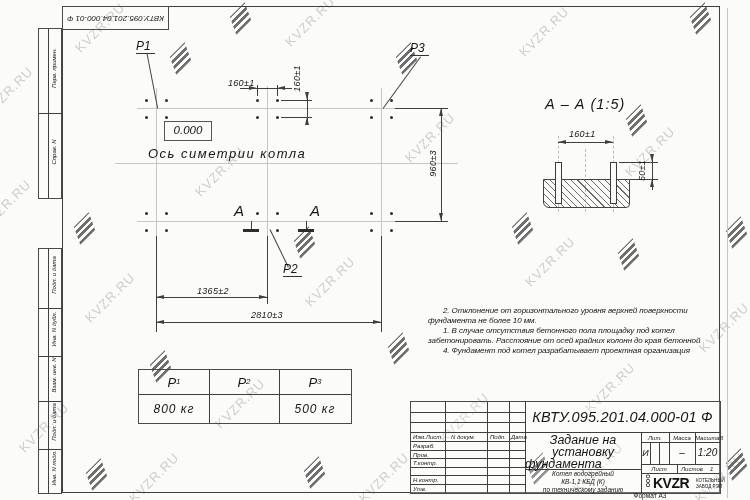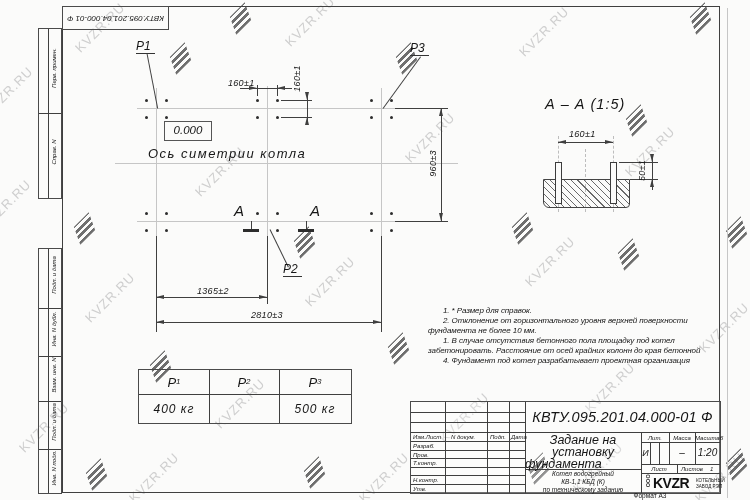--- a/index.html
+++ b/index.html
@@ -175,21 +175,20 @@
 <div class="lbl dim" style="left:569px;top:130px">160±1</div>
 
 <div class="hl" style="left:619px;top:162px;width:39px"></div>
 <div class="hl" style="left:630px;top:179px;width:28px"></div>
 <div class="vl" style="left:652px;top:154px;height:36px"></div>
 <div class="arrD" style="left:650px;top:154px"></div>
 <div class="arrU" style="left:650px;top:179px"></div>
 <div class="lbl dim rot" style="left:627px;top:166px;width:30px">50±1</div>
 
 <div class="abs" style="left:428px;top:306px;width:294px">
-  <div class="nt ind">1. * Размер для справок.</div>
   <div class="nt ind">2. Отклонение от горизонтального уровня верхней поверхности</div>
   <div class="nt">фундамента не более 10 мм.</div>
   <div class="nt ind">1. В случае отсутствия бетонного пола площадку под котел</div>
   <div class="nt">забетонировать. Расстояние от осей крайних колонн до края бетонной</div>
   <div class="nt ind">4. Фундамент под котел разрабатывает проектная организация</div>
 </div>
 
 <div class="abs boxed" style="left:138px;top:369px;width:212px;height:53px">
   <div class="vl" style="left:70px;top:0;height:53px"></div>
   <div class="vl" style="left:140px;top:0;height:53px"></div>
@@ -199,21 +198,21 @@
       <sub style="font-size:8px">1</sub>
     </div>
   <div class="lbl cellflex" style="left:70px;top:0;width:70px;height:24px;display:flex;font-size:13px">
       <span>P</span>
       <sub style="font-size:8px">2</sub>
     </div>
   <div class="lbl cellflex" style="left:140px;top:0;width:72px;height:24px;display:flex;font-size:13px">
       <span>P</span>
       <sub style="font-size:8px">3</sub>
     </div>
-  <div class="lbl cellflex" style="left:0;top:24px;width:70px;height:29px;display:flex;font-size:12px;letter-spacing:1px">400 кг</div>
+  <div class="lbl cellflex" style="left:0;top:24px;width:70px;height:29px;display:flex;font-size:12px;letter-spacing:1px">800 кг</div>
   <div class="lbl cellflex" style="left:140px;top:24px;width:72px;height:29px;display:flex;font-size:12px;letter-spacing:1px">500 кг</div>
 </div>
 
 <div class="abs boxed" style="left:410px;top:401px;width:309px;height:91px;background:rgba(255,255,255,.25)">
 
   <div class="vl" style="left:34px;top:0;height:91px"></div>
   <div class="vl" style="left:76px;top:0;height:91px"></div>
   <div class="vl" style="left:98px;top:0;height:91px"></div>
   <div class="vl" style="left:114px;top:0;height:91px"></div>
   <div class="vl" style="left:230px;top:30px;height:61px"></div>

